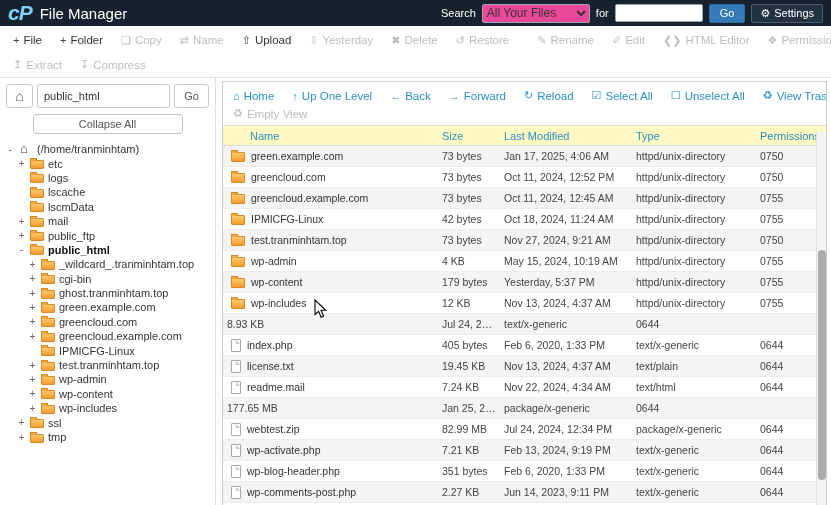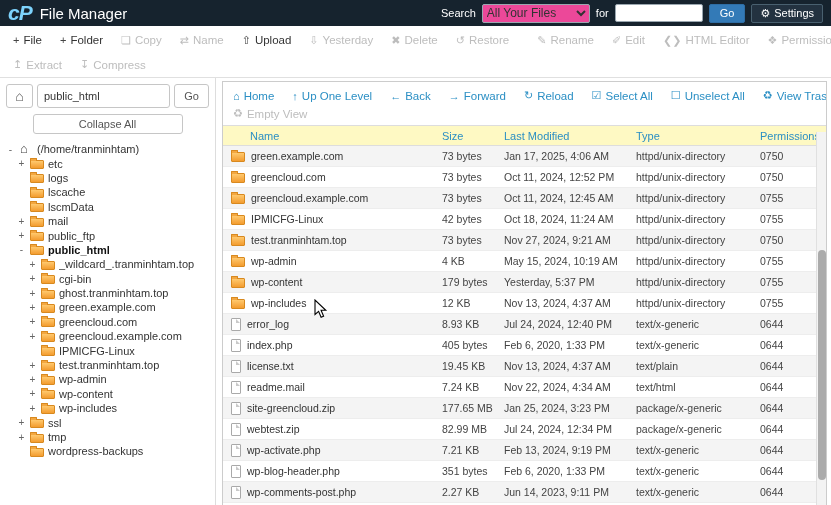--- a/index.html
+++ b/index.html
@@ -294,25 +294,20 @@
           <span class="ticon" data-name="folder-icon"></span>
           <span class="tlabel" data-name="tree-item-label">ssl</span>
         </div>
 
         <div class="tree-item" data-name="tree-item" style="padding-left: 15px;">
           <span class="expander" data-name="tree-expander">+</span>
           <span class="ticon" data-name="folder-icon"></span>
           <span class="tlabel" data-name="tree-item-label">tmp</span>
         </div>
 
-        <div class="tree-item" data-name="tree-item" style="padding-left: 15px;">
-          <span class="expander" data-name="tree-expander"></span>
-          <span class="ticon" data-name="folder-icon"></span>
-          <span class="tlabel" data-name="tree-item-label">wordpress-backups</span>
-        </div>
       </div>
   </div>
 
   <div class="main">
     <div class="panel" data-name="file-panel">
       <div class="panel-nav" data-name="file-nav">
         <a class="nav-link" data-name="nav-home-link">
             <span class="ic" data-name="home-icon">⌂</span>
             <span>Home</span>
           </a>
@@ -444,24 +439,20 @@
               <span class="ficon" data-name="folder-icon"></span>
               <span data-name="file-name">wp-includes</span>
             </div>
             <div class="cell" data-name="file-size">12 KB</div>
             <div class="cell" data-name="file-last-modified">Nov 13, 2024, 4:37 AM</div>
             <div class="cell" data-name="file-type">httpd/unix-directory</div>
             <div class="cell" data-name="file-permissions">0755</div>
           </div>
 
           <div class="frow grid" data-name="table-row">
-            <div class="cell c-name">
-              <span class="ficon" data-name="file-icon"></span>
-              <span data-name="file-name">error_log</span>
-            </div>
             <div class="cell" data-name="file-size">8.93 KB</div>
             <div class="cell" data-name="file-last-modified">Jul 24, 2024, 12:40 PM</div>
             <div class="cell" data-name="file-type">text/x-generic</div>
             <div class="cell" data-name="file-permissions">0644</div>
           </div>
 
           <div class="frow grid" data-name="table-row">
             <div class="cell c-name">
               <span class="ficon" data-name="file-icon"></span>
               <span data-name="file-name">index.php</span>
@@ -488,24 +479,20 @@
               <span class="ficon" data-name="file-icon"></span>
               <span data-name="file-name">readme.mail</span>
             </div>
             <div class="cell" data-name="file-size">7.24 KB</div>
             <div class="cell" data-name="file-last-modified">Nov 22, 2024, 4:34 AM</div>
             <div class="cell" data-name="file-type">text/html</div>
             <div class="cell" data-name="file-permissions">0644</div>
           </div>
 
           <div class="frow grid" data-name="table-row">
-            <div class="cell c-name">
-              <span class="ficon" data-name="file-icon"></span>
-              <span data-name="file-name">site-greencloud.zip</span>
-            </div>
             <div class="cell" data-name="file-size">177.65 MB</div>
             <div class="cell" data-name="file-last-modified">Jan 25, 2024, 3:23 PM</div>
             <div class="cell" data-name="file-type">package/x-generic</div>
             <div class="cell" data-name="file-permissions">0644</div>
           </div>
 
           <div class="frow grid" data-name="table-row">
             <div class="cell c-name">
               <span class="ficon" data-name="file-icon"></span>
               <span data-name="file-name">webtest.zip</span>

